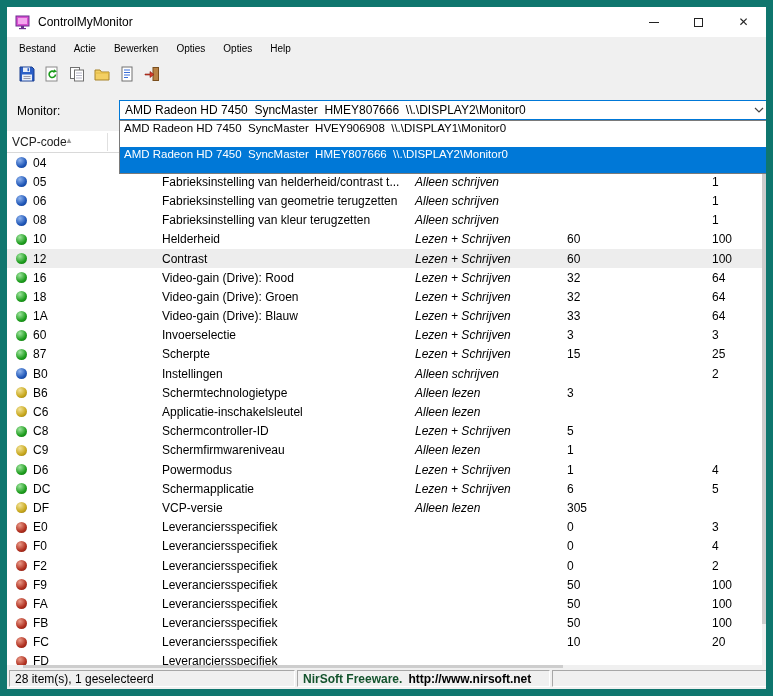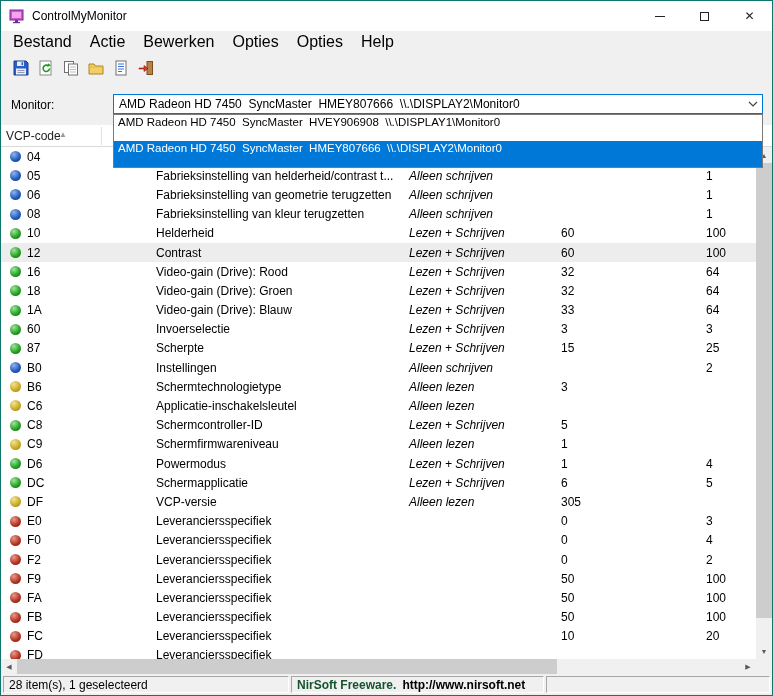--- a/index.html
+++ b/index.html
@@ -1,36 +1,36 @@
 <!DOCTYPE html>
 <html><head>
 <meta charset="utf-8">
 <style>
   * { margin:0; padding:0; box-sizing:border-box; }
   html,body { background:#ffffff; }
   body { font-family:"Liberation Sans", sans-serif; font-size:12px; color:#000; }
 
   .window { position:relative; width:773px; height:696px; background:#f0f0f0;
-            border:1px solid #0f766e; overflow:hidden; }
+            border:7px solid #0f766e; overflow:hidden; }
 
   
   .titlebar { position:absolute; top:0; left:0; right:0; height:30px; background:#ffffff;
               display:flex; align-items:center; }
   .app-icon { width:16px; height:16px; margin-left:8px; flex:0 0 auto; }
   .title-text { margin-left:7px; font-size:12px; }
   .win-controls { margin-left:auto; display:flex; height:100%; }
   .win-btn { width:45px; height:100%; display:flex; align-items:center; justify-content:center; }
   .min-glyph { width:10px; height:1px; background:#222; display:block; }
   .max-glyph { width:9px; height:9px; border:1px solid #222; display:block; }
   .close-glyph { font-size:12px; color:#222; line-height:1; }
 
   
   .menubar { position:absolute; top:30px; left:0; right:0; height:22px; background:#f0f0f0;
              display:flex; align-items:center; padding-left:3px; }
-  .menu-item { padding:3px 9px; font-size:16px; }
+  .menu-item { padding:3px 9px; font-size:10px; }
 
   
   .toolbar { position:absolute; top:52px; left:0; right:0; height:34px;
              display:flex; align-items:flex-start; padding:6px 0 0 11px; gap:8px; }
   .tool-btn { width:17px; height:17px; display:flex; align-items:center; justify-content:center; }
   .tool-btn svg { width:16px; height:16px; }
 
   
   .monitor-label { position:absolute; left:10px; top:97px; font-size:12px; }
   .combo { position:absolute; left:112px; top:93px; width:650px; height:20px; background:#fff;

